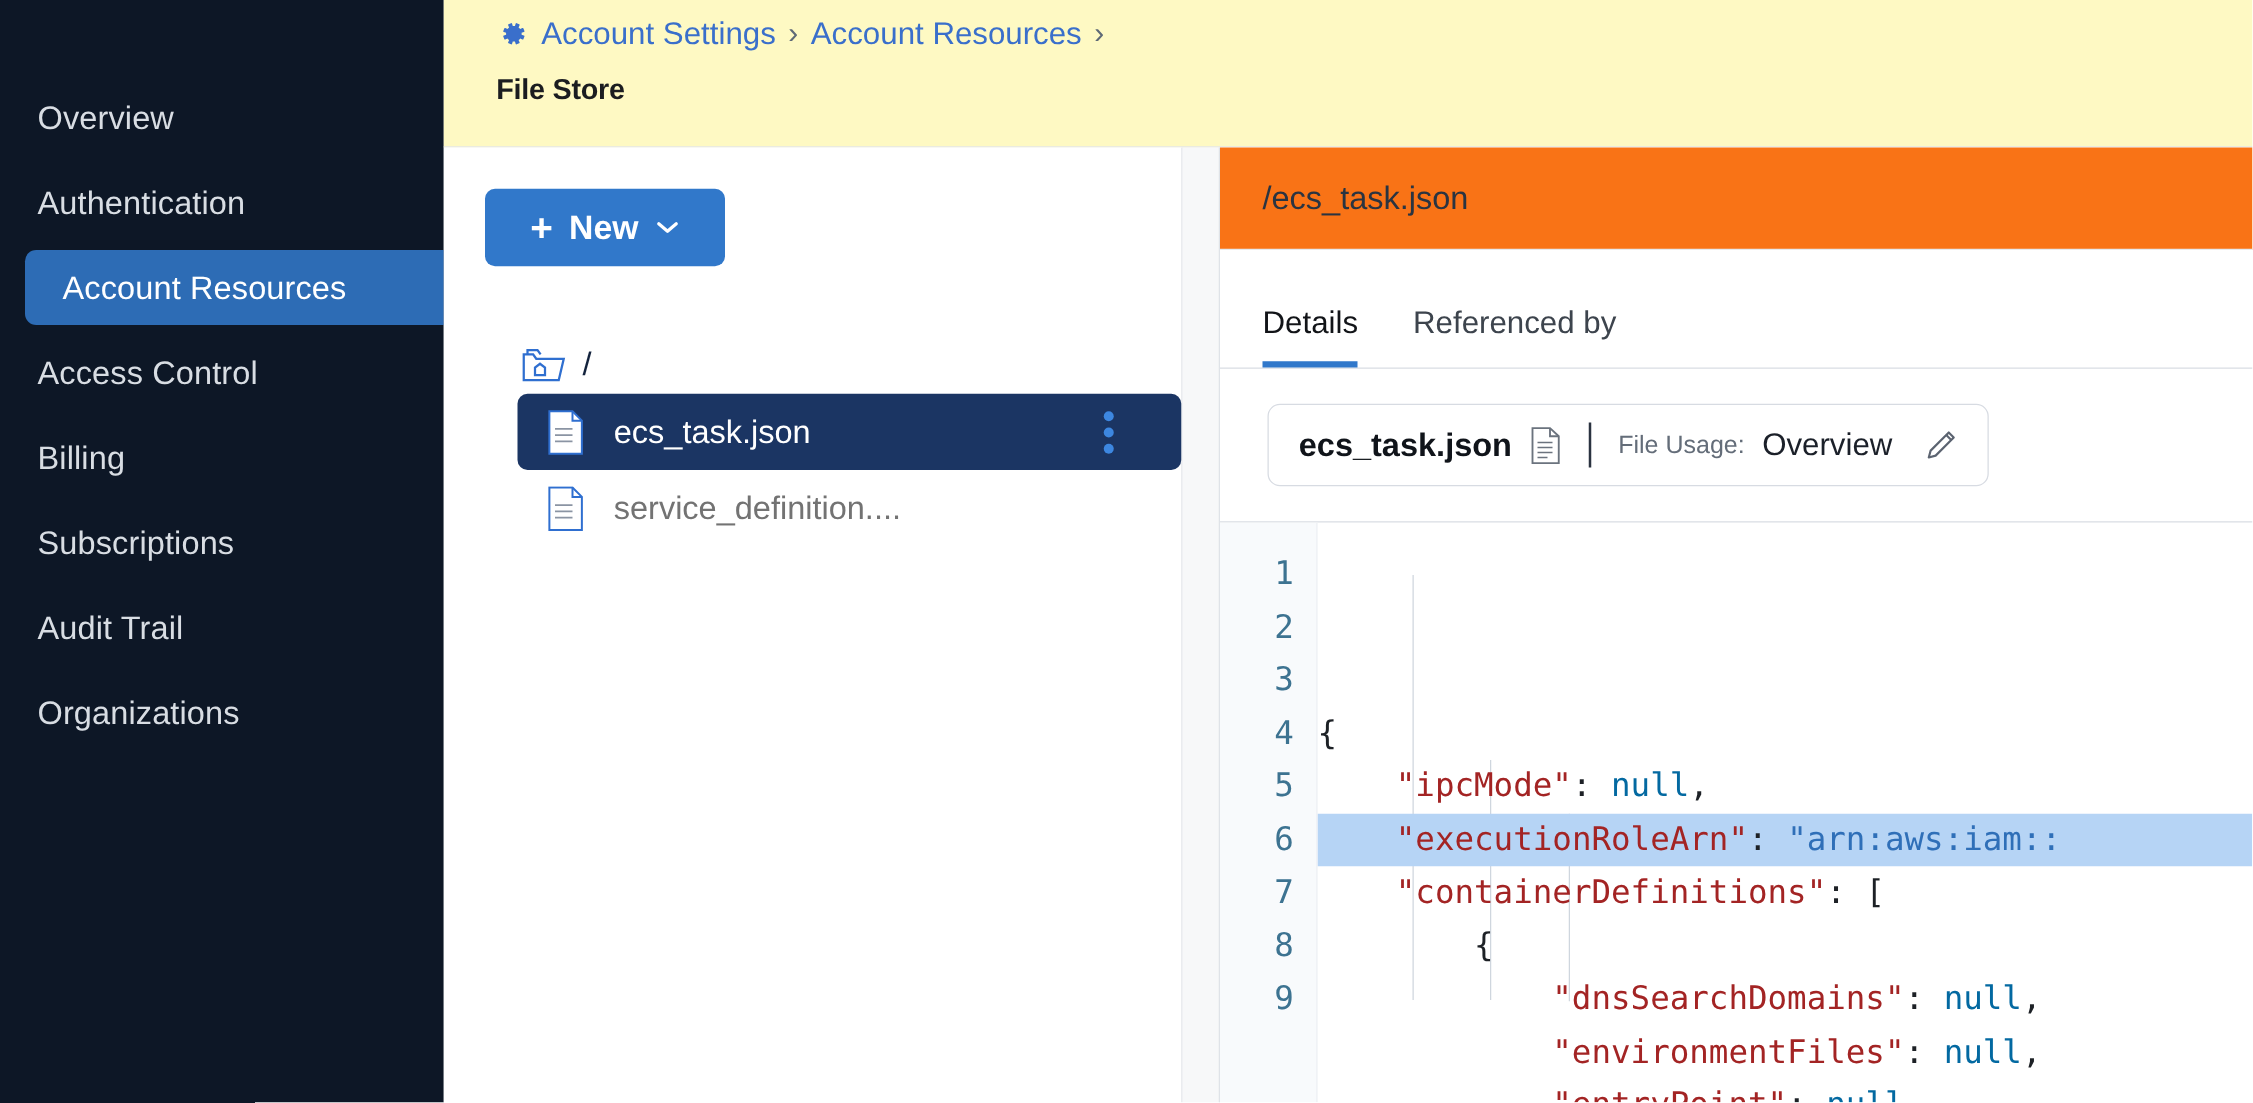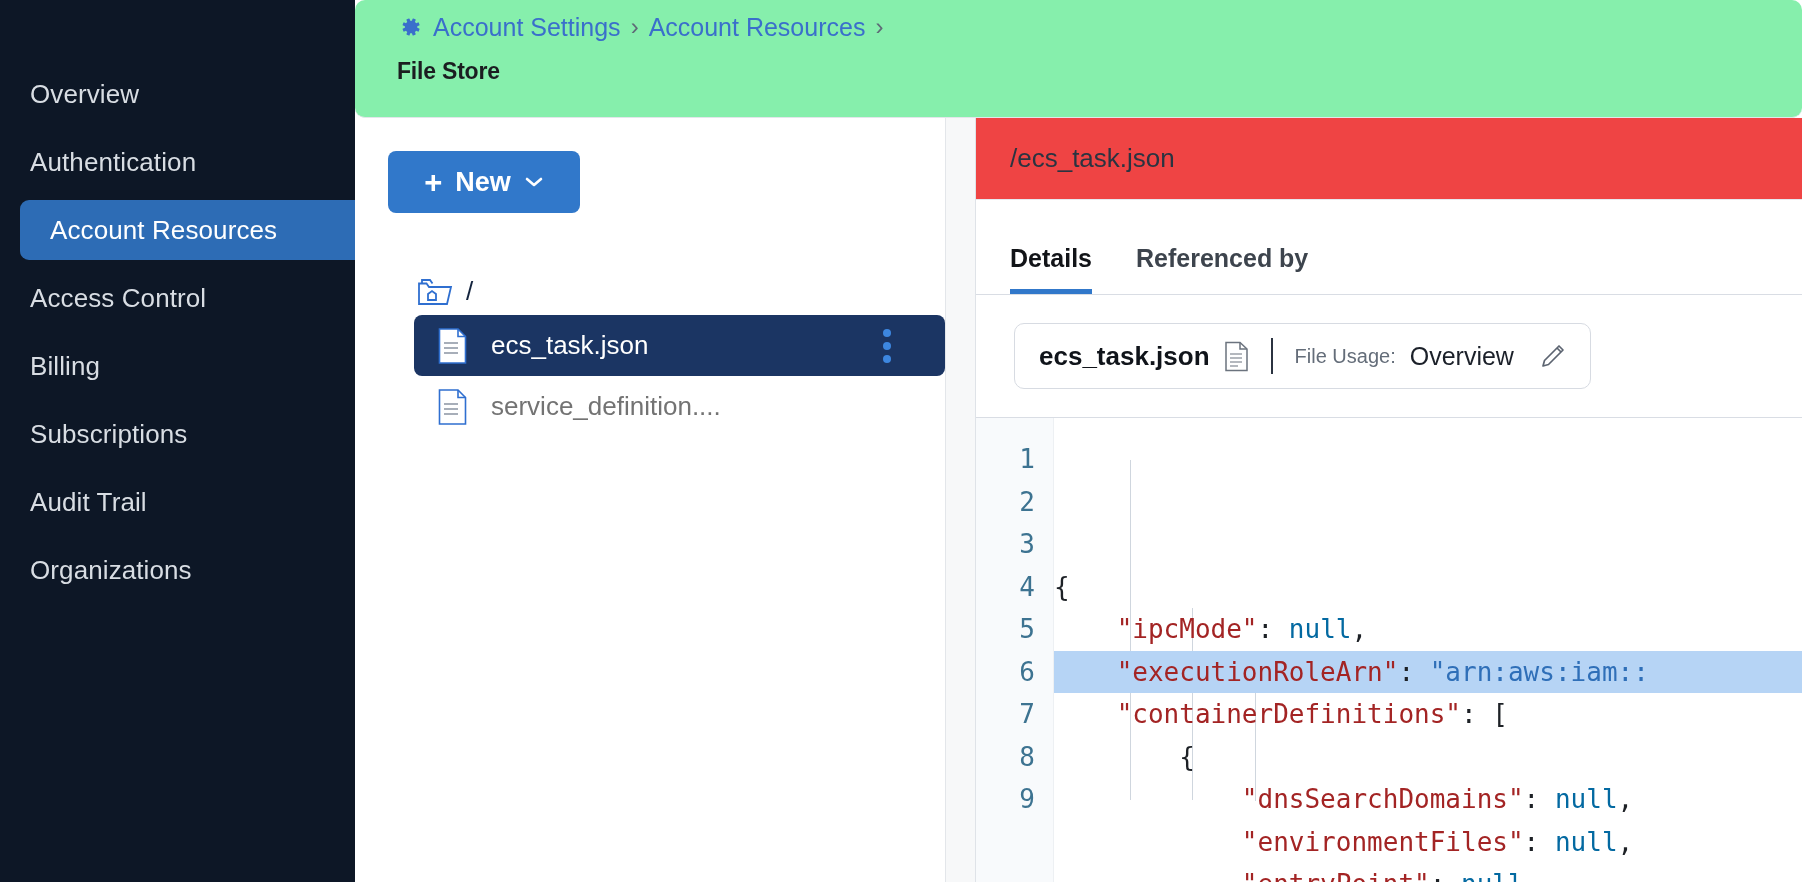--- a/index.html
+++ b/index.html
@@ -36,25 +36,24 @@
     border-radius: 9px 0 0 9px;
     padding-left: 30px;
   }
 
   
   .content { flex: 1 1 auto; display: flex; flex-direction: column; min-width: 0; }
 
   .topbar {
     height: 118px;
     flex: 0 0 118px;
-    background: #86efac;
+    background: #fef9c3;
     border-bottom: 1px solid #e3e6ea;
     padding-left: 42px;
     padding-top: 6px;
-    border-radius: 10px;
   }
   .breadcrumb { display: flex; align-items: center; gap: 10px; height: 42px; }
   .gear-icon { width: 26px; height: 26px; display:block; }
   .crumb-link {
     color: #3a6fcb; font-size: 25px; text-decoration: none; cursor: pointer;
   }
   .crumb-sep { color: #5f6a77; font-size: 24px; }
   .page-title {
     font-size: 23px; font-weight: bold; color: #1b1d20;
     margin-top: 10px; letter-spacing: -0.2px;
@@ -125,34 +124,34 @@
   }
 
   
   .detail-pane {
     flex: 1 1 auto; min-width: 0;
     display: flex; flex-direction: column;
     background: #ffffff;
   }
   .path-bar {
     height: 82px; flex: 0 0 82px;
-    background: #ef4444;
+    background: #f97316;
     border-bottom: 1px solid #e6e9ee;
     display: flex; align-items: center;
     padding-left: 34px;
     font-size: 26px; color: #2a3441; text-align: right;
   }
   .tabs {
     height: 95px; flex: 0 0 95px;
     display: flex; align-items: flex-end;
     padding-left: 34px; gap: 44px;
     border-bottom: 1px solid #d9dde4;
   }
   .tab {
-    font-size: 25px; color: #3d444d; font-weight: bold;
+    font-size: 25px; color: #3d444d; font-weight: normal;
     padding-bottom: 16px; cursor: pointer;
     border-bottom: 5px solid transparent;
   }
   .tab.active { color: #121418; border-bottom-color: #3178ca; }
 
   .usage-wrap { padding: 28px 0 28px 38px; }
   .usage-card {
     display: inline-flex; align-items: center;
     height: 66px;
     border: 1px solid #d7dbe2;

